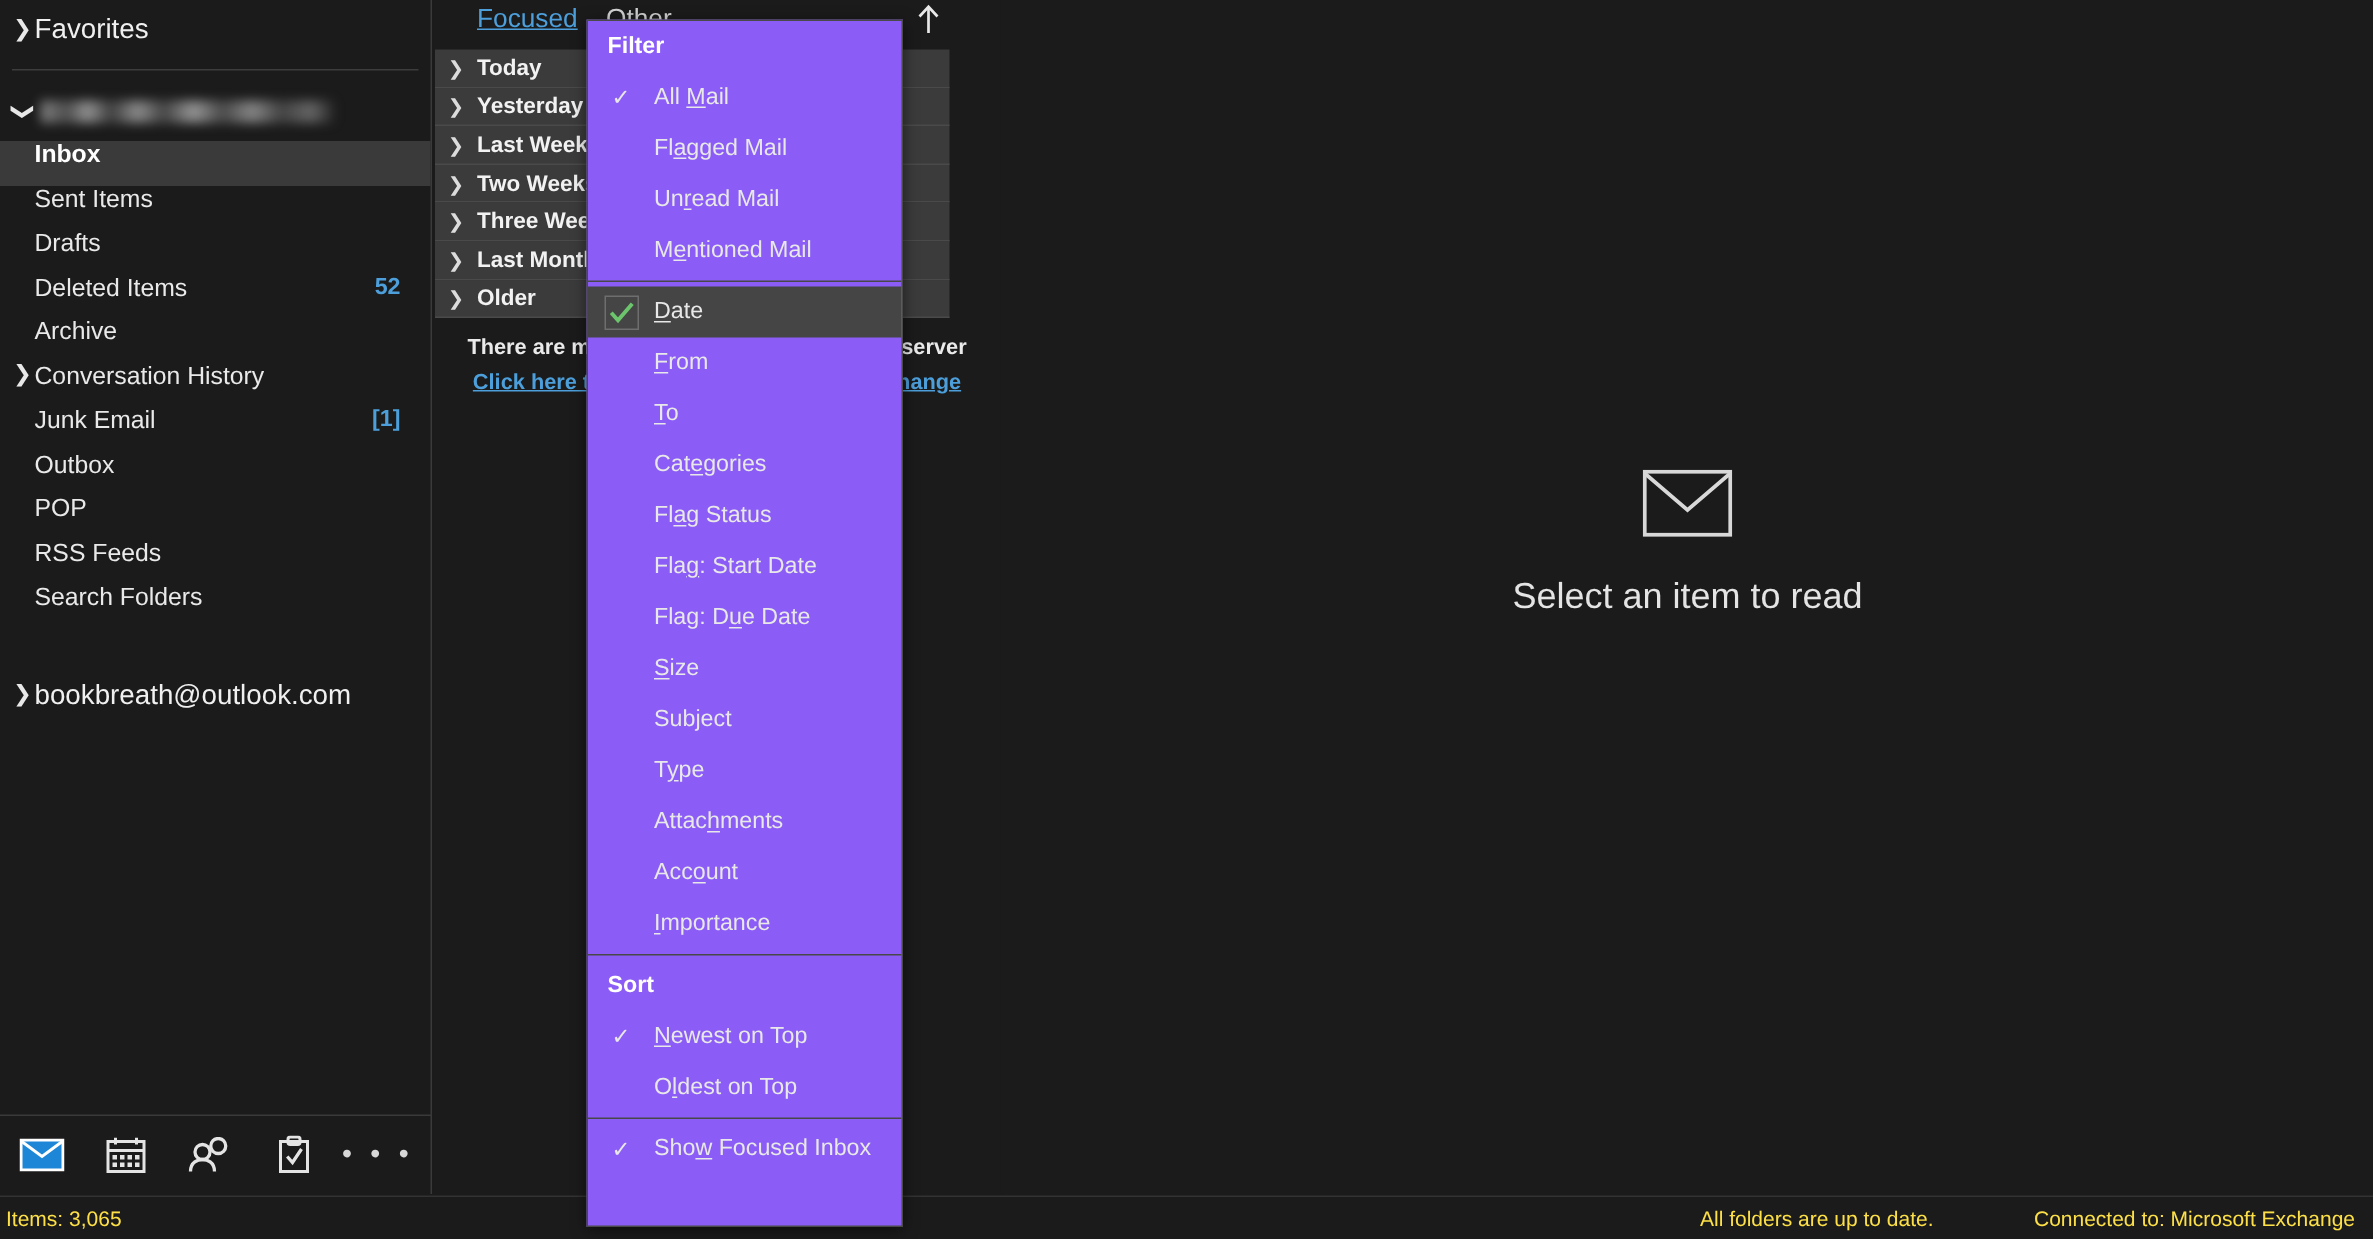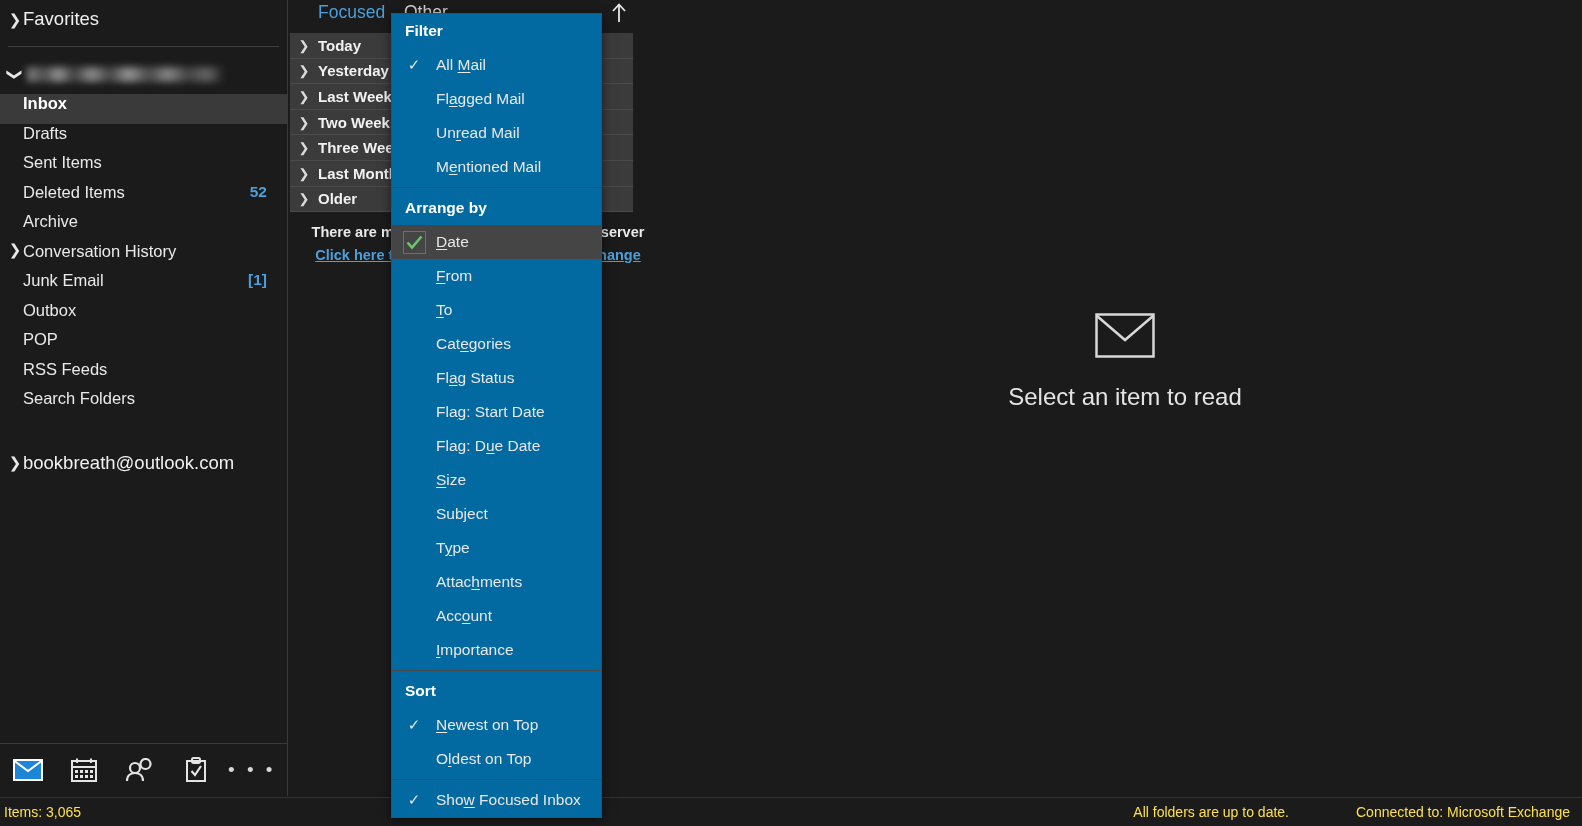--- a/index.html
+++ b/index.html
@@ -89,21 +89,21 @@
   #listpane {
     position: absolute; left: 289px; top: 0;
     width: 378px; height: 796px;
     background: #1b1b1b;
   }
   #tabs {
     position: relative; height: 33px;
   }
   .tab {
     position: absolute; top: 2px;
-    font-size: 17.5px; padding-bottom: 18px;
+    font-size: 17.5px; padding-bottom: 18px; text-decoration: underline;
   }
   .tab.focused { left: 29px; color: #4c9fdb; border-bottom: 2px solid #4c9fdb; }
   .tab.other   { left: 115px; color: #d2d2d2; }
   .sortarrow {
     position: absolute; right: 38px; top: 2px;
     width: 20px; height: 22px;
   }
   .grouprow {
     position: relative;
     margin-left: 1px;
@@ -136,21 +136,21 @@
     align-items: center; justify-content: flex-start;
     padding-top: 313px;
   }
   #readpane .env { margin-bottom: 21px; }
   #readpane .rtext { font-size: 24px; color: #e4e4e4; }
 
   
   #menu {
     position: absolute; left: 391px; top: 13px;
     width: 211px; height: 805px;
-    background: #0369a1;
+    background: #8b5cf6;
     border: 1px solid #4a4a4a;
     box-shadow: 0 2px 10px rgba(0,0,0,.55);
     overflow: hidden;
     z-index: 50;
   }
   .mheader {
     height: 34px; display: flex; align-items: center;
     padding-left: 13px;
     font-size: 15.5px; font-weight: bold; color: #ffffff;
   }
@@ -203,24 +203,24 @@
     <div class="acct-row">
       <span class="chev down">❯</span>
       <span class="acct-blur"></span>
     </div>
 
     <div id="folder-list">
         <div class="folder selected">
           <span class="fname">Inbox</span>
         </div>
         <div class="folder">
+          <span class="fname">Sent Items</span>
+        </div>
+        <div class="folder">
           <span class="fname">Drafts</span>
-        </div>
-        <div class="folder">
-          <span class="fname">Sent Items</span>
         </div>
         <div class="folder">
           <span class="fname">Deleted Items</span>
           <span class="count">52</span>
         </div>
         <div class="folder">
           <span class="fname">Archive</span>
         </div>
         <div class="folder has-chev">
           <span class="chev">❯</span>
@@ -363,21 +363,20 @@
         <div class="mitem">
           <span class="mcheck"></span>
           <span class="mlabel">Un<u>r</u>ead Mail</span>
         </div>
         <div class="mitem">
           <span class="mcheck"></span>
           <span class="mlabel">M<u>e</u>ntioned Mail</span>
         </div>
       </div>
     <div class="msep"></div>
-    <div class="mheader">Arrange by</div>
     <div id="arrange-items">
         <div class="mitem highlight">
           <span class="mcheck">
             <span class="greenbox">
               <svg width="17" height="15" viewBox="0 0 17 15">
                 <path d="M1.5 7.5 L6 12.5 L15.5 1.5" fill="none" stroke="#6cc46c" stroke-width="2.6"></path>
               </svg>
             </span>
           </span>
           <span class="mlabel"><u>D</u>ate</span>

